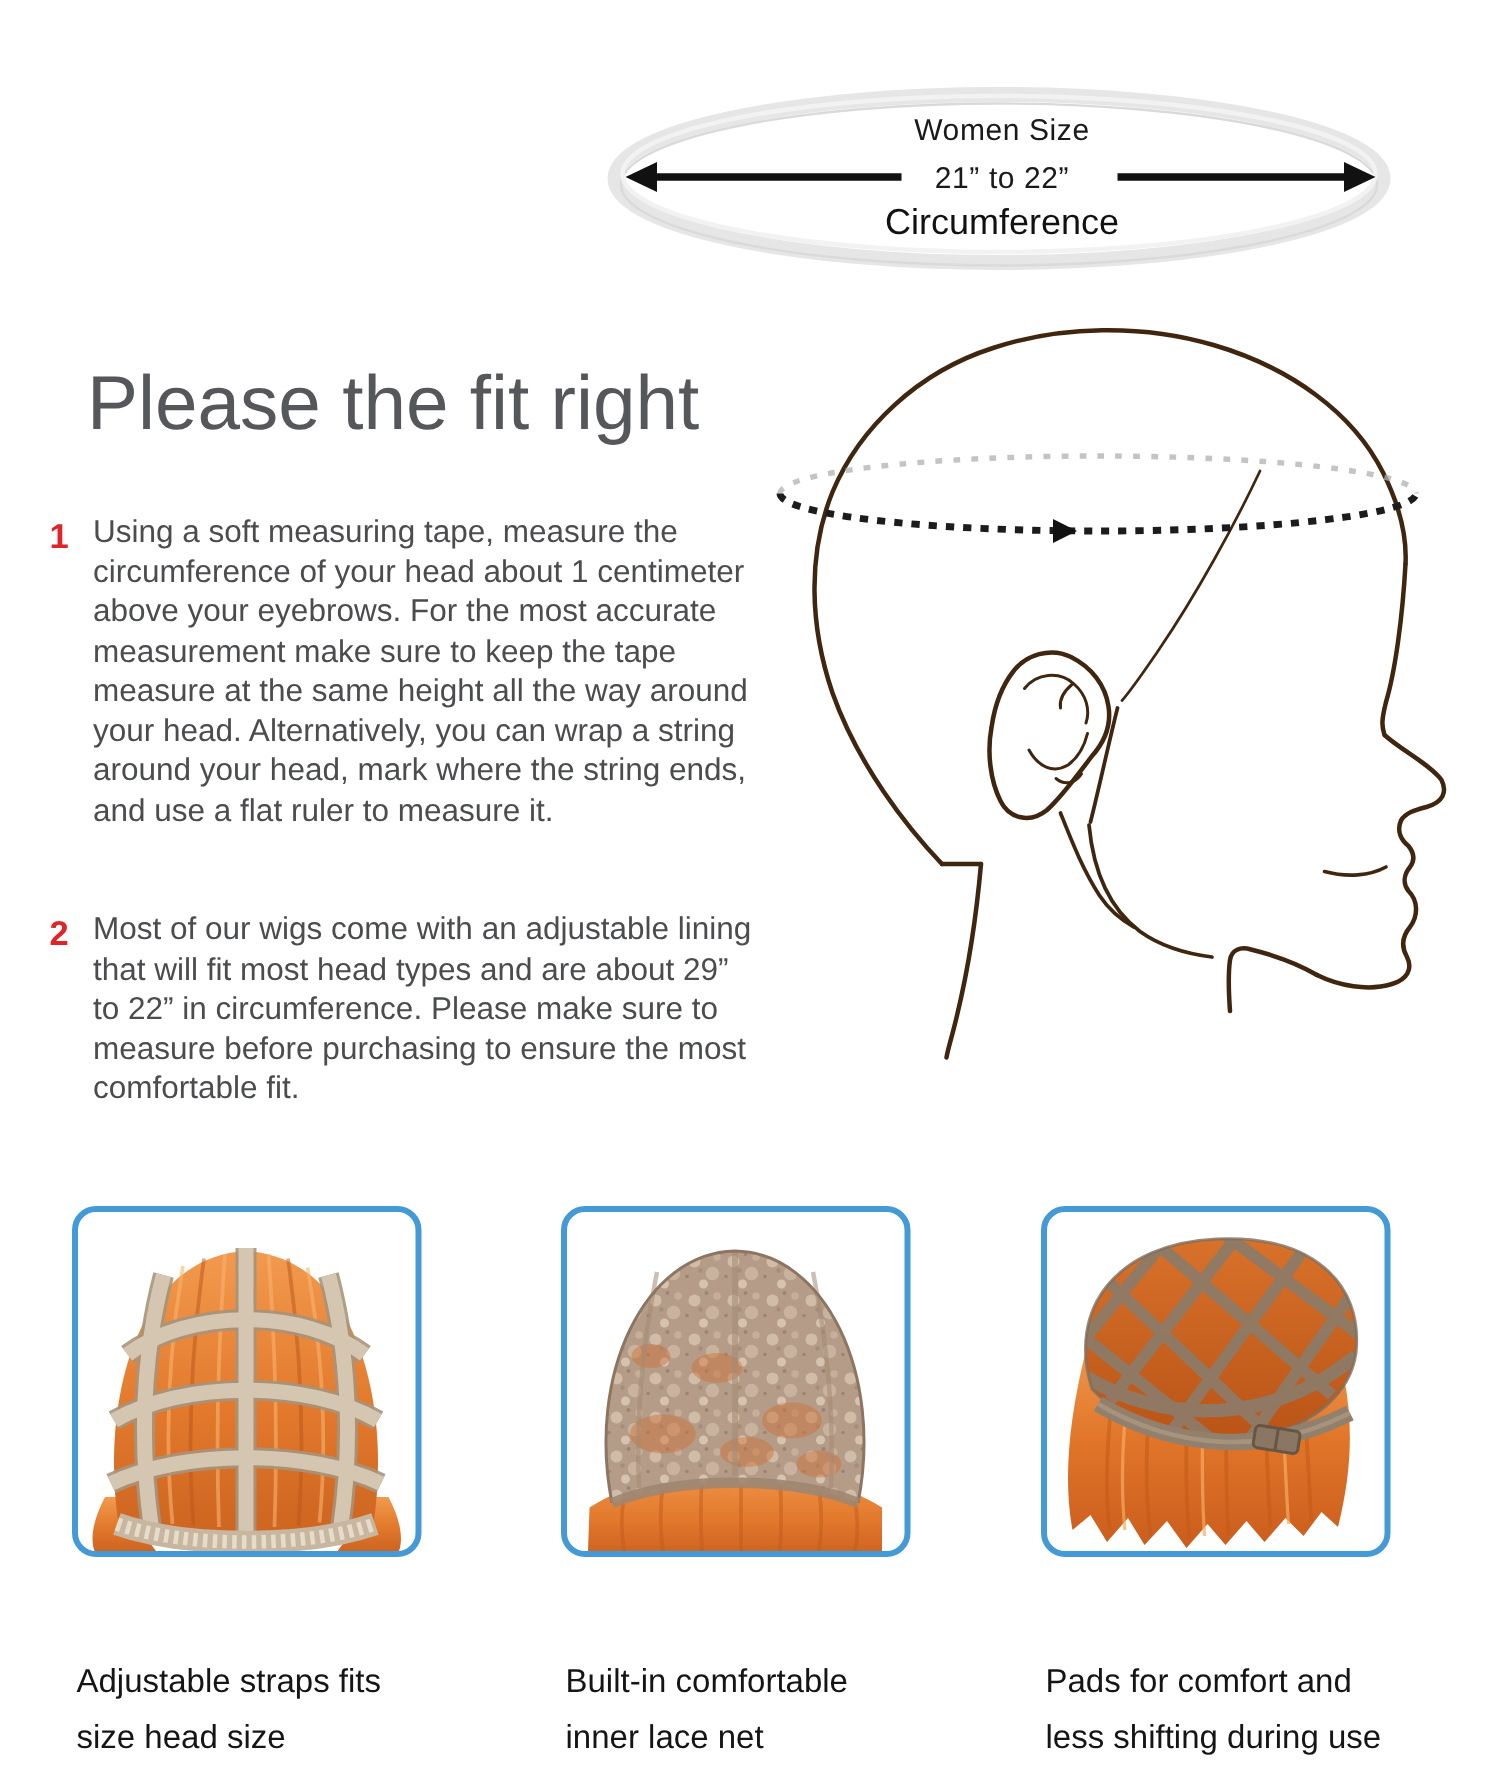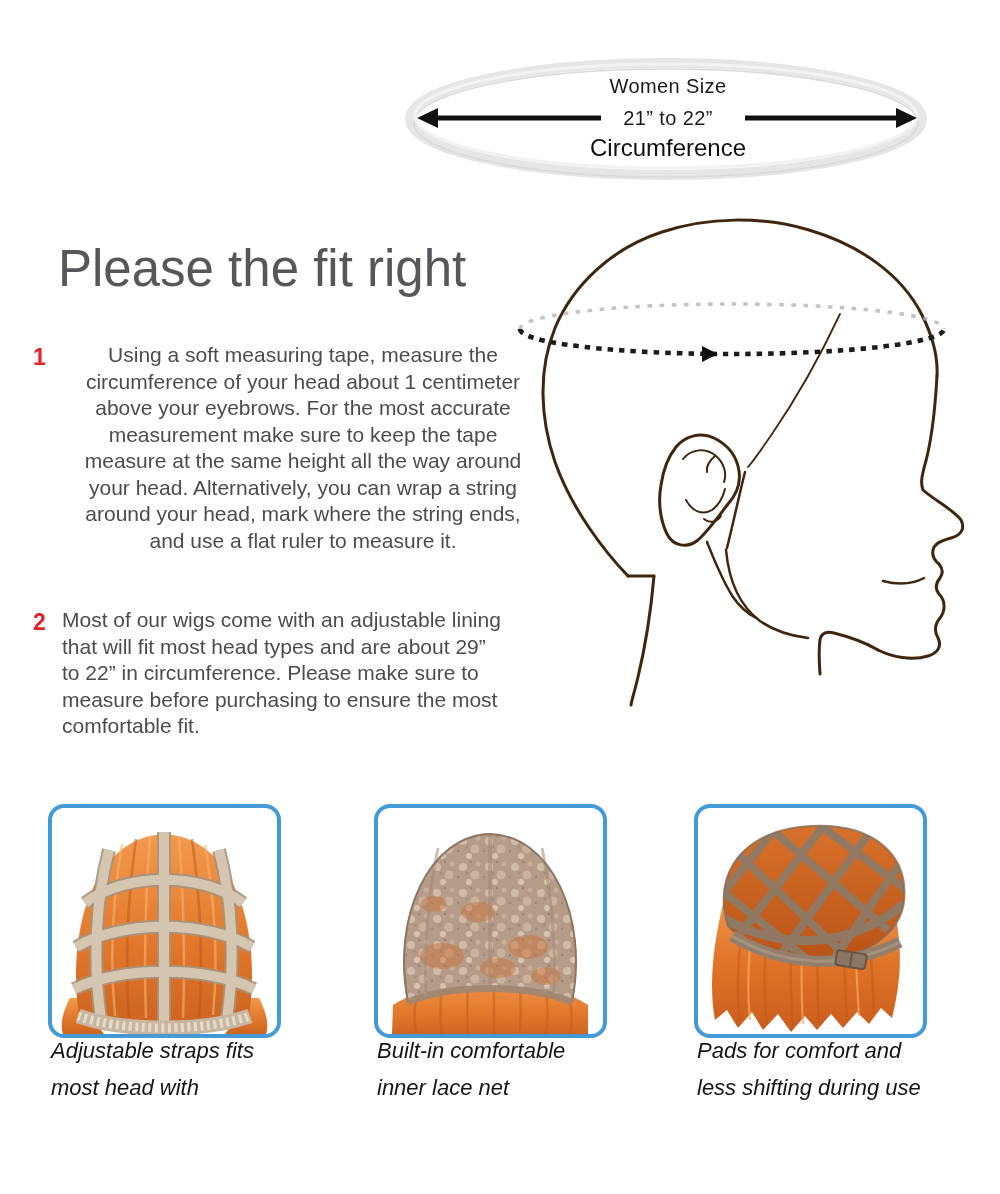--- a/index.html
+++ b/index.html
@@ -17,33 +17,33 @@
     font-size:51px;font-weight:400;color:#56575a;line-height:1.1;white-space:nowrap;
   }
   .step-num{
     position:absolute;font-size:23px;font-weight:700;color:#e02427;line-height:26.5px;
   }
   .step-text{
     position:absolute;margin:0;width:482px;font-size:21px;line-height:26.5px;
     color:#4b4c4e;white-space:pre-line;
   }
   #step1-num{left:33px;top:344px;}
-  #step1-text{left:62px;top:342px;text-align:center;}
+  #step1-text{left:62px;top:342px;}
   #step2-num{left:33px;top:609px;}
   #step2-text{left:62px;top:607px;}
   .head-svg{position:absolute;left:510px;top:200px;width:490px;height:560px;}
   .feature-box{
     position:absolute;top:804px;width:233px;height:234px;box-sizing:border-box;
     border:4px solid #449ad6;border-radius:16px;background:#fff;overflow:hidden;
   }
   #feature-box-1{left:48px;}
   #feature-box-2{left:374px;}
   #feature-box-3{left:694px;}
   .feature-box svg{display:block;width:100%;height:100%;}
-  .caption{position:absolute;top:1032px;font-size:22px;line-height:37px;color:#151515;font-style:italic;}
+  .caption{position:absolute;top:1102px;font-size:22px;line-height:37px;color:#151515;}
   .caption span{display:block;white-space:nowrap;}
   #caption-1{left:51px;}
   #caption-2{left:377px;}
   #caption-3{left:697px;}
 </style>
 </head>
 <body>
 
 <div class="page">
 
@@ -261,21 +261,21 @@
       <path d="M 34 128 C 85 158, 145 163, 202 134" fill="none" stroke="#b3a08a" stroke-width="3" opacity="0.6"></path>
       <g transform="rotate(9 152 152)">
         <rect x="138" y="144" width="30" height="15" rx="3" fill="#8a7663" stroke="#675644" stroke-width="2"></rect>
         <line x1="153" y1="144" x2="153" y2="159" stroke="#675644" stroke-width="2"></line>
       </g>
     </svg>
   </div>
 
   <div class="caption" id="caption-1">
     <span>Adjustable straps fits</span>
-    <span>most head with</span>
+    <span>size head size</span>
   </div>
   <div class="caption" id="caption-3">
     <span>Pads for comfort and</span>
     <span>less shifting during use</span>
   </div>
   <div class="caption" id="caption-2">
     <span>Built-in comfortable</span>
     <span>inner lace net</span>
   </div>
 

